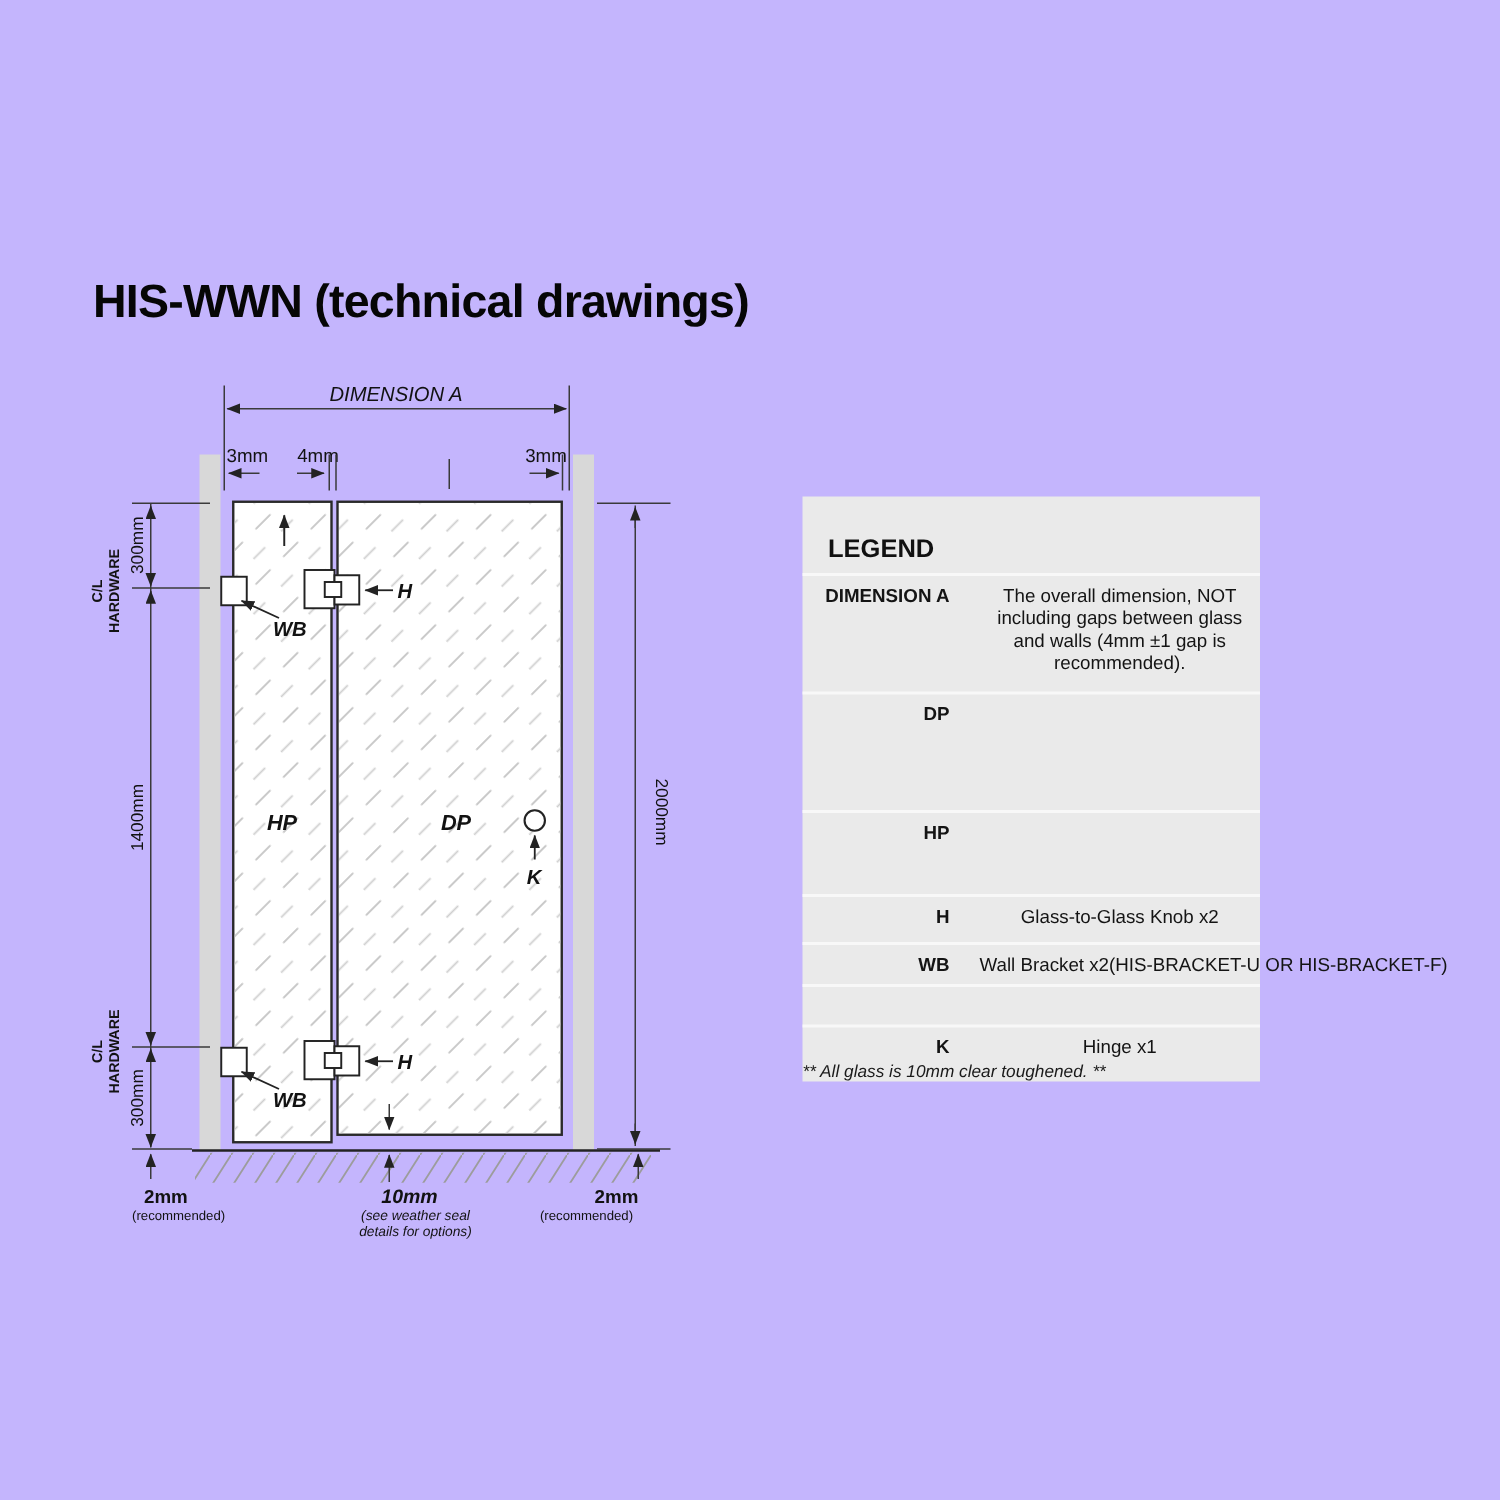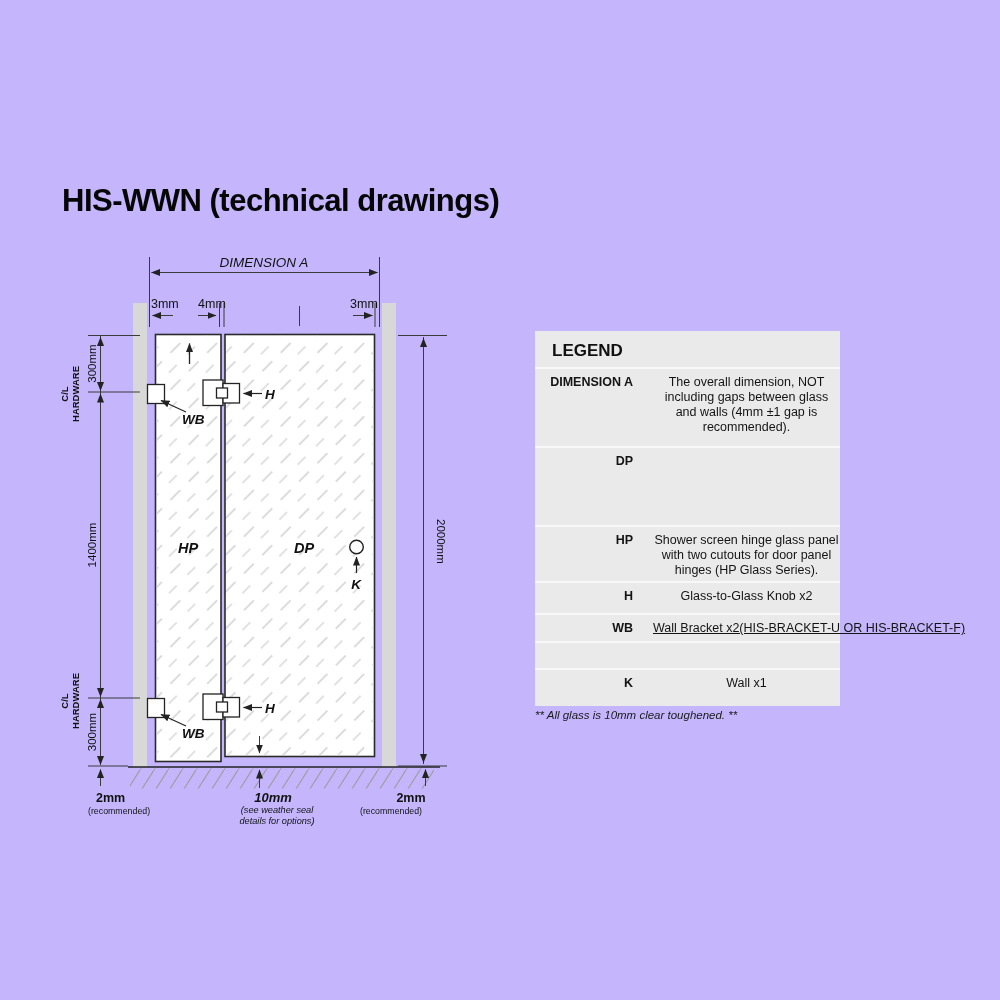--- a/index.html
+++ b/index.html
@@ -13,25 +13,25 @@
   .t-dim-b{font-size:12.5px;font-weight:bold;}
   .t-ital{font-size:13.5px;font-style:italic;}
   .t-label{font-size:13.5px;font-style:italic;font-weight:bold;}
   .t-panel{font-size:14.5px;font-style:italic;font-weight:bold;}
   .t-rot{font-size:11.5px;}
   .t-cl{font-size:9.5px;font-weight:bold;}
   .t-note{font-size:8.8px;}
   .t-note-i{font-size:9.2px;font-style:italic;}
   .t-10mm{font-size:13px;font-style:italic;font-weight:bold;}
   .legend{position:absolute;left:535px;top:331px;width:305px;background:#eaeaea;}
-  .legend-header{font-size:17px;font-weight:bold;color:#111;padding:10px 0 6px 17px;}
+  .legend-header{font-size:17px;font-weight:bold;color:#111;padding:25px 0 6px 17px;}
   .lrow{display:flex;border-top:2px solid #f8f8f8;padding:6px 0 0 0;box-sizing:border-box;}
   .lrow .lbl{width:98px;text-align:right;font-weight:bold;font-size:12.5px;line-height:15px;flex:0 0 98px;}
   .lrow .ldesc{margin-left:20px;font-size:12.5px;line-height:15px;white-space:pre-line;width:187px;text-align:center;}
-  .lrow .ldesc.nowrap{white-space:nowrap;width:auto;overflow:visible;text-decoration:underline;}
+  .lrow .ldesc.nowrap{white-space:nowrap;width:auto;overflow:visible;}
   .row-dima{min-height:79px;}
   .row-dp{min-height:79px;}
   .row-hp{min-height:56px;}
   .row-h{min-height:32px;}
   .row-wb{min-height:28px;}
   .lspacer{min-height:27px;}
   .row-k{min-height:38px;}
   .footnote{position:absolute;left:535px;top:709px;width:305px;
             font-size:11.5px;font-style:italic;color:#1a1a1a;}
 </style>
@@ -175,34 +175,31 @@
       <div class="ldesc">The overall dimension, NOT
 including gaps between glass
 and walls (4mm ±1 gap is
 recommended).</div>
     </div>
     <div class="lrow row-dp">
       <div class="lbl">DP</div>
     </div>
     <div class="lrow row-hp">
       <div class="lbl">HP</div>
-      <div class="ldesc">Shower screen hinge glass panel
-with two cutouts for door panel
-hinges (HP Glass Series).</div>
     </div>
     <div class="lrow row-h">
       <div class="lbl">H</div>
       <div class="ldesc">Glass-to-Glass Knob x2</div>
     </div>
     <div class="lrow row-wb">
       <div class="lbl">WB</div>
       <div class="ldesc nowrap">Wall Bracket x2(HIS-BRACKET-U OR HIS-BRACKET-F)</div>
     </div>
     <div class="lrow lspacer"></div>
     <div class="lrow row-k">
       <div class="lbl">K</div>
-      <div class="ldesc">Wall x1</div>
+      <div class="ldesc">Hinge x1</div>
     </div>
   </div>
 
   <div class="footnote">** All glass is 10mm clear toughened. **</div>
 
 </div>
 
 </body></html>

